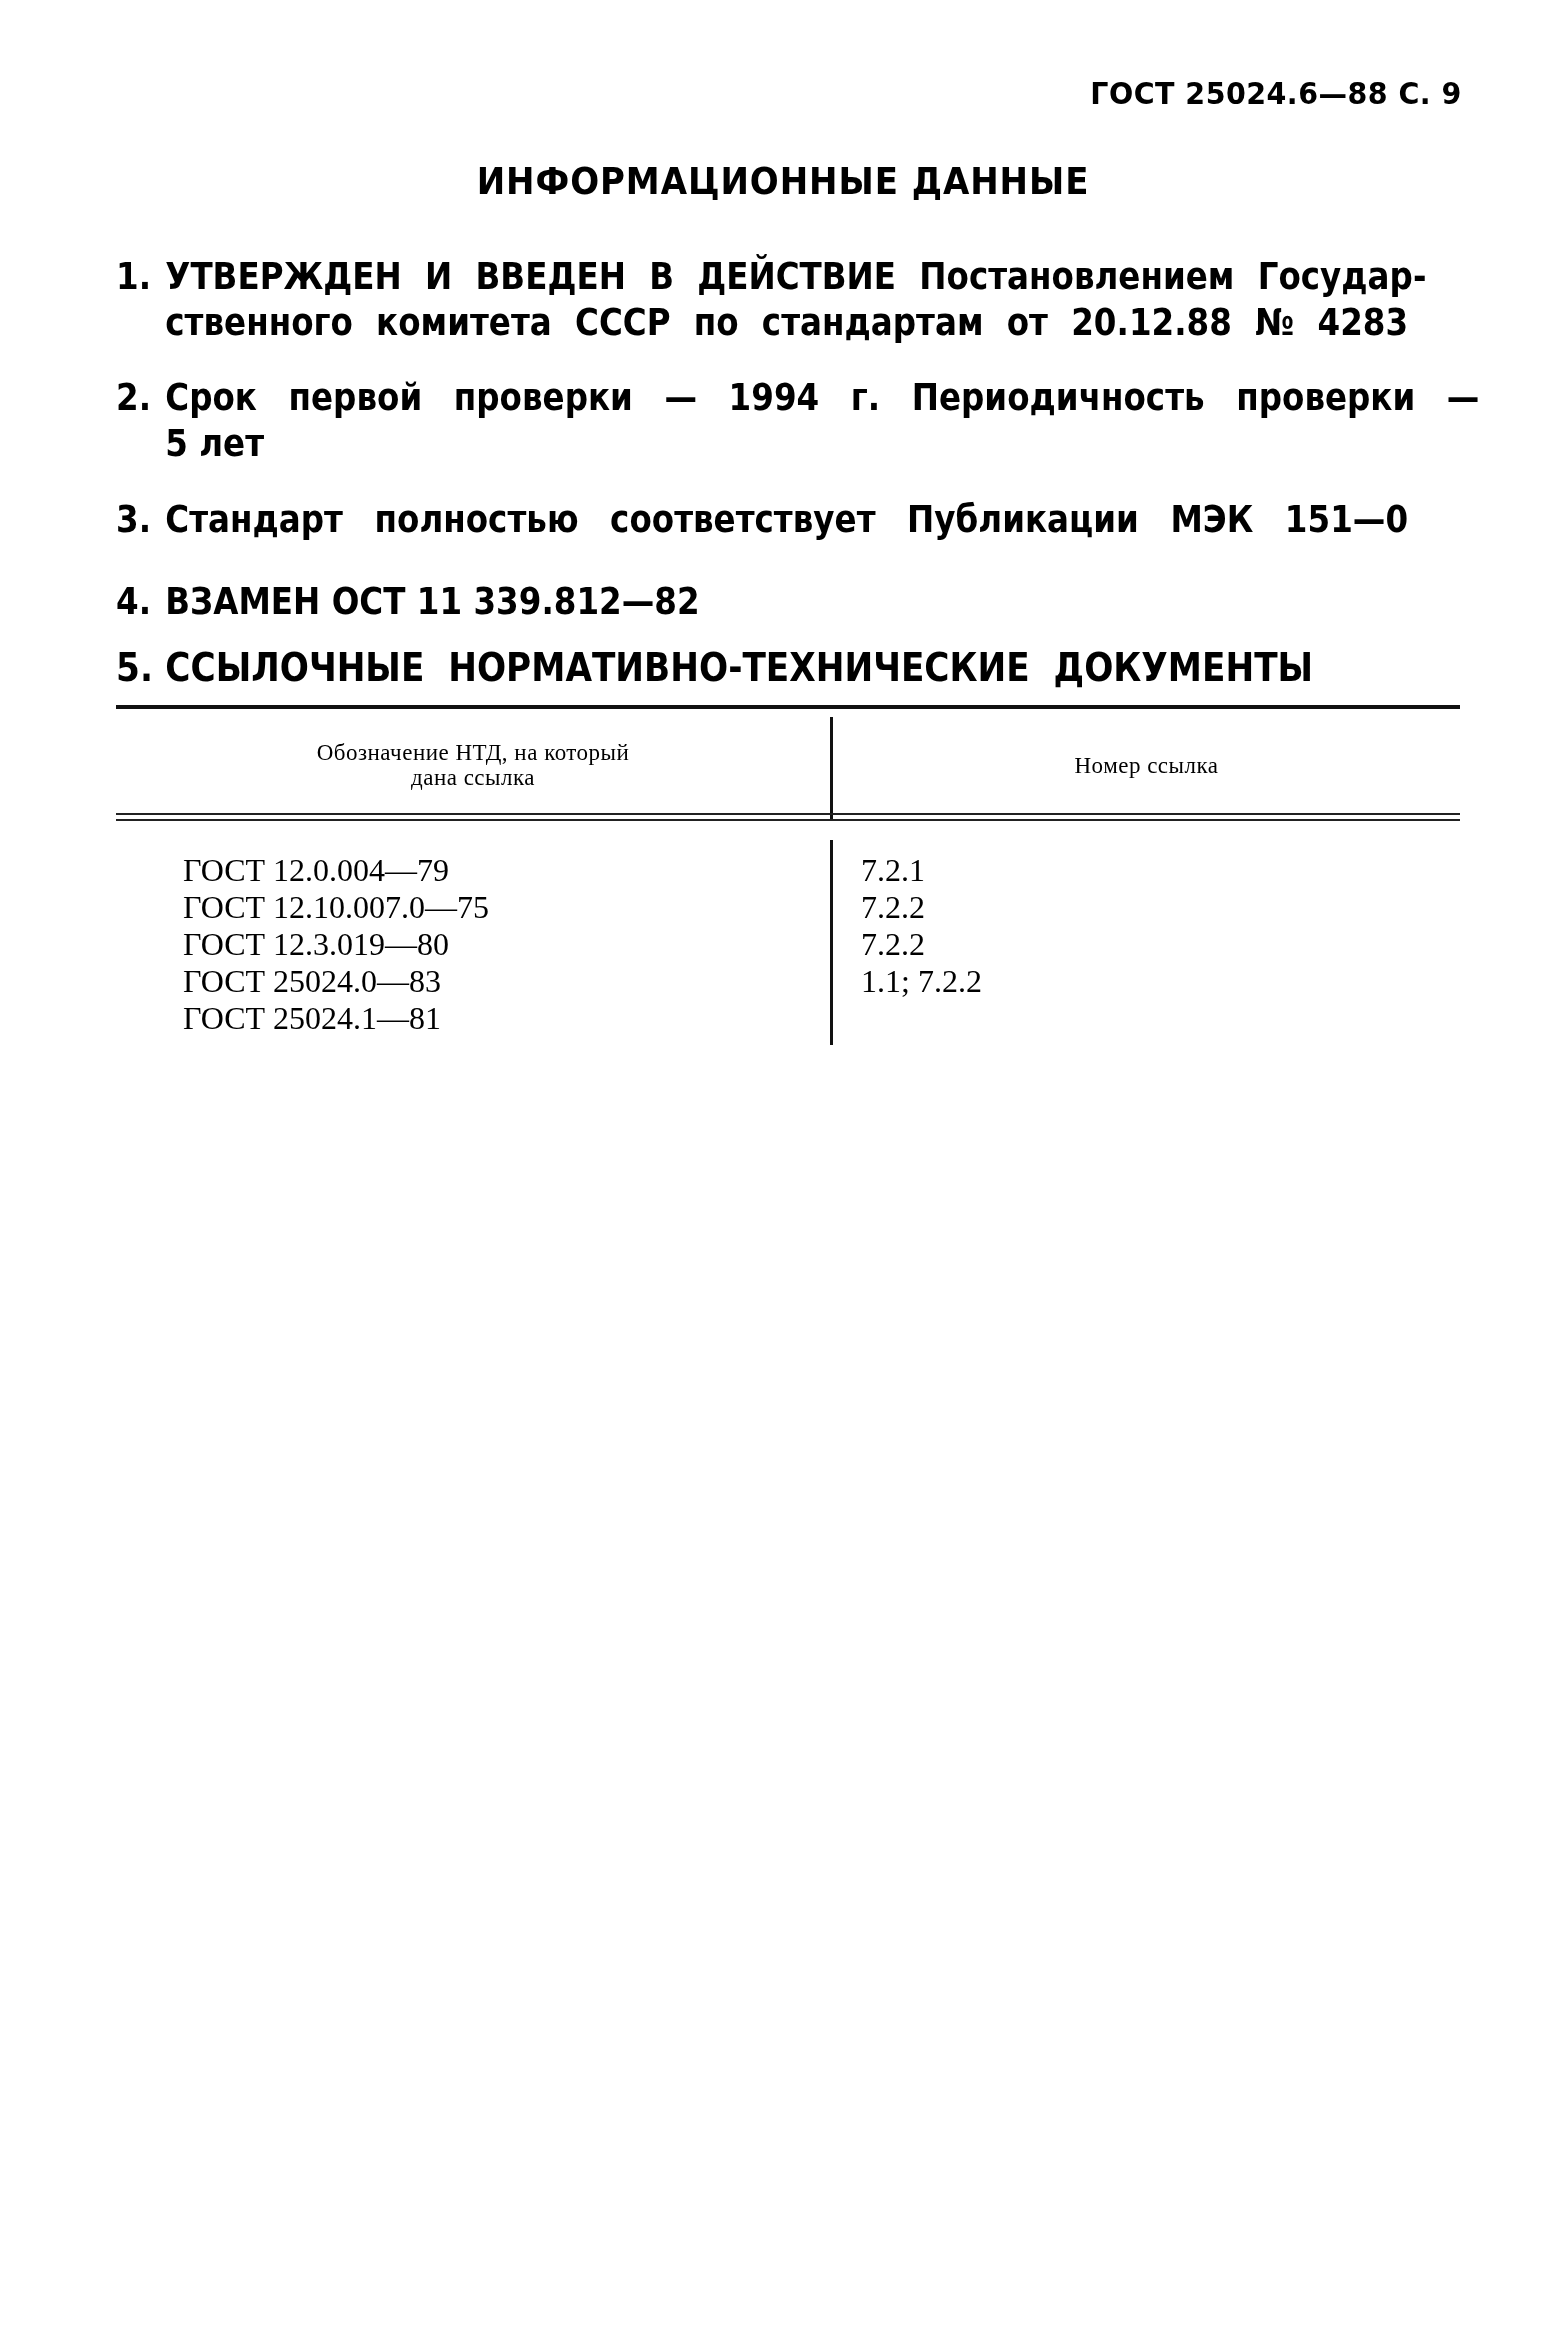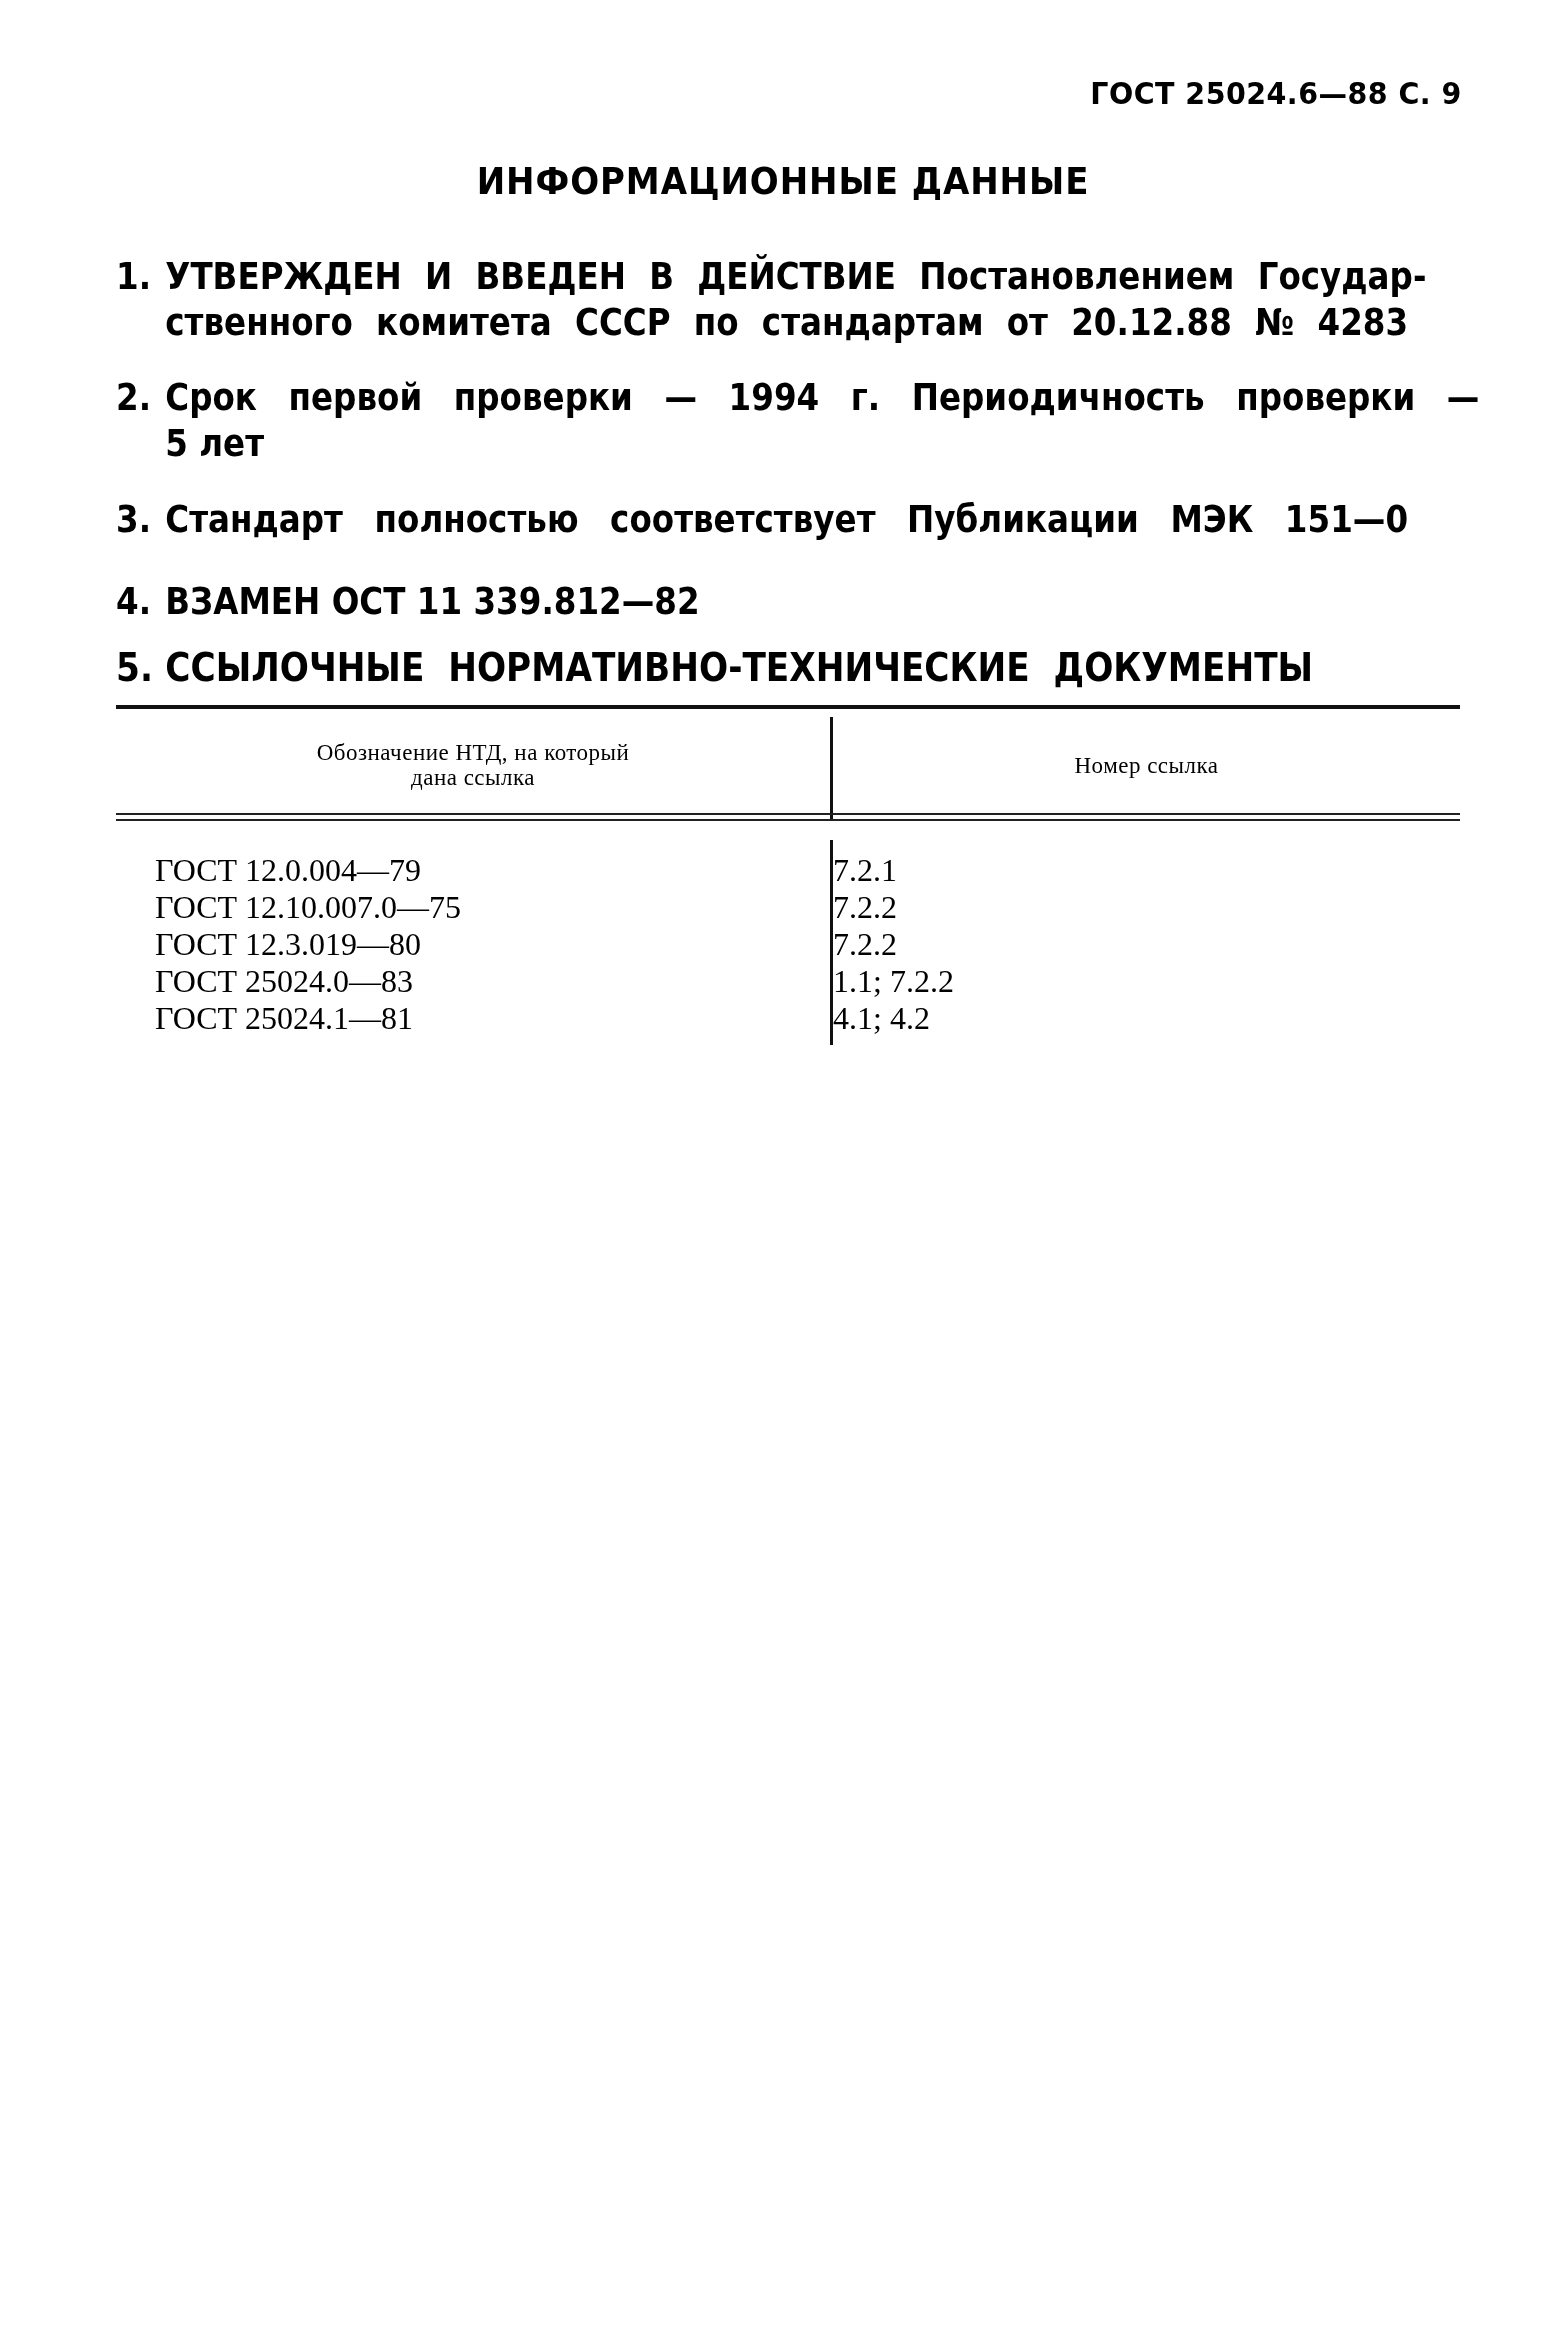--- a/index.html
+++ b/index.html
@@ -131,21 +131,21 @@
       line-height: 37px;
     }
     .td-left {
       left: 39px;
       width: 657px;
     }
     .td-right {
       left: 717px;
       width: 627px;
     }
-    .td-list div { height: 37px; }
+    .td-list div { height: 37px; margin-left: 28px; }
   </style>
 </head>
 <body>
 
 <div id="page-header" class="sans-bold">ГОСТ 25024.6—88 С. 9</div>
 
 <div id="page-title" class="sans-bold">ИНФОРМАЦИОННЫЕ ДАННЫЕ</div>
 
 <div id="item-1" class="item sans-bold">
   <div class="word-gap">
@@ -201,16 +201,15 @@
     <div>ГОСТ 12.3.019—80</div>
     <div>ГОСТ 25024.0—83</div>
     <div>ГОСТ 25024.1—81</div>
   </div>
 
   <div class="td-list td-right serif">
     <div>7.2.1</div>
     <div>7.2.2</div>
     <div>7.2.2</div>
     <div>1.1; 7.2.2</div>
-    <div>4.1; 4.2</div>
   </div>
 </div>
 
 
 </body></html>

